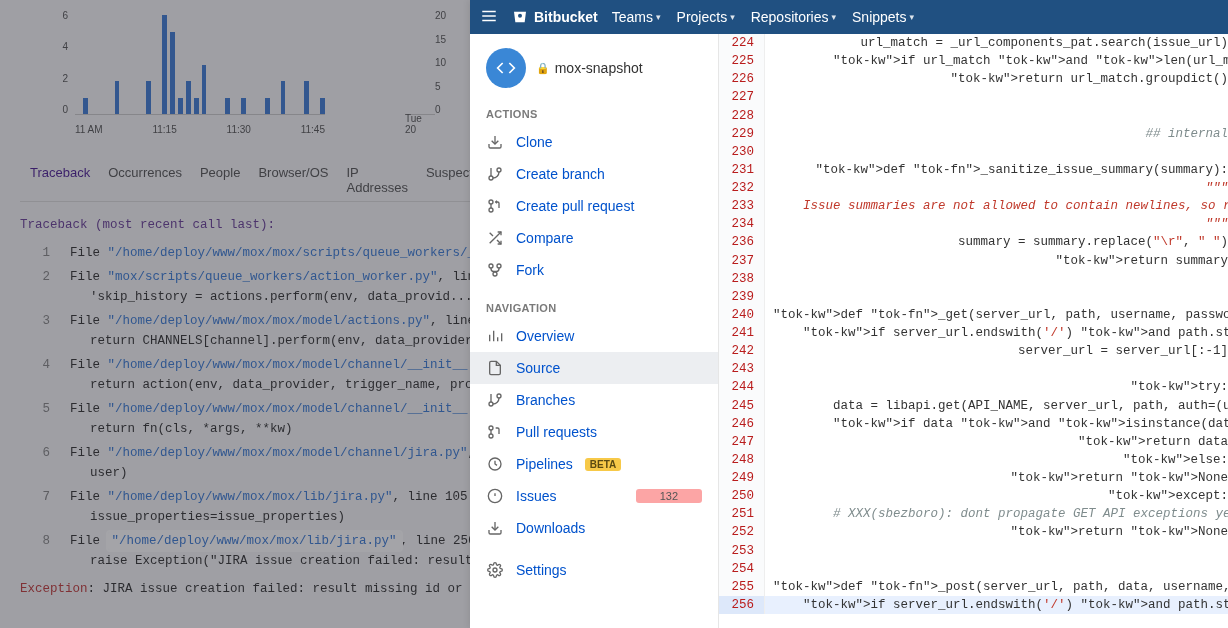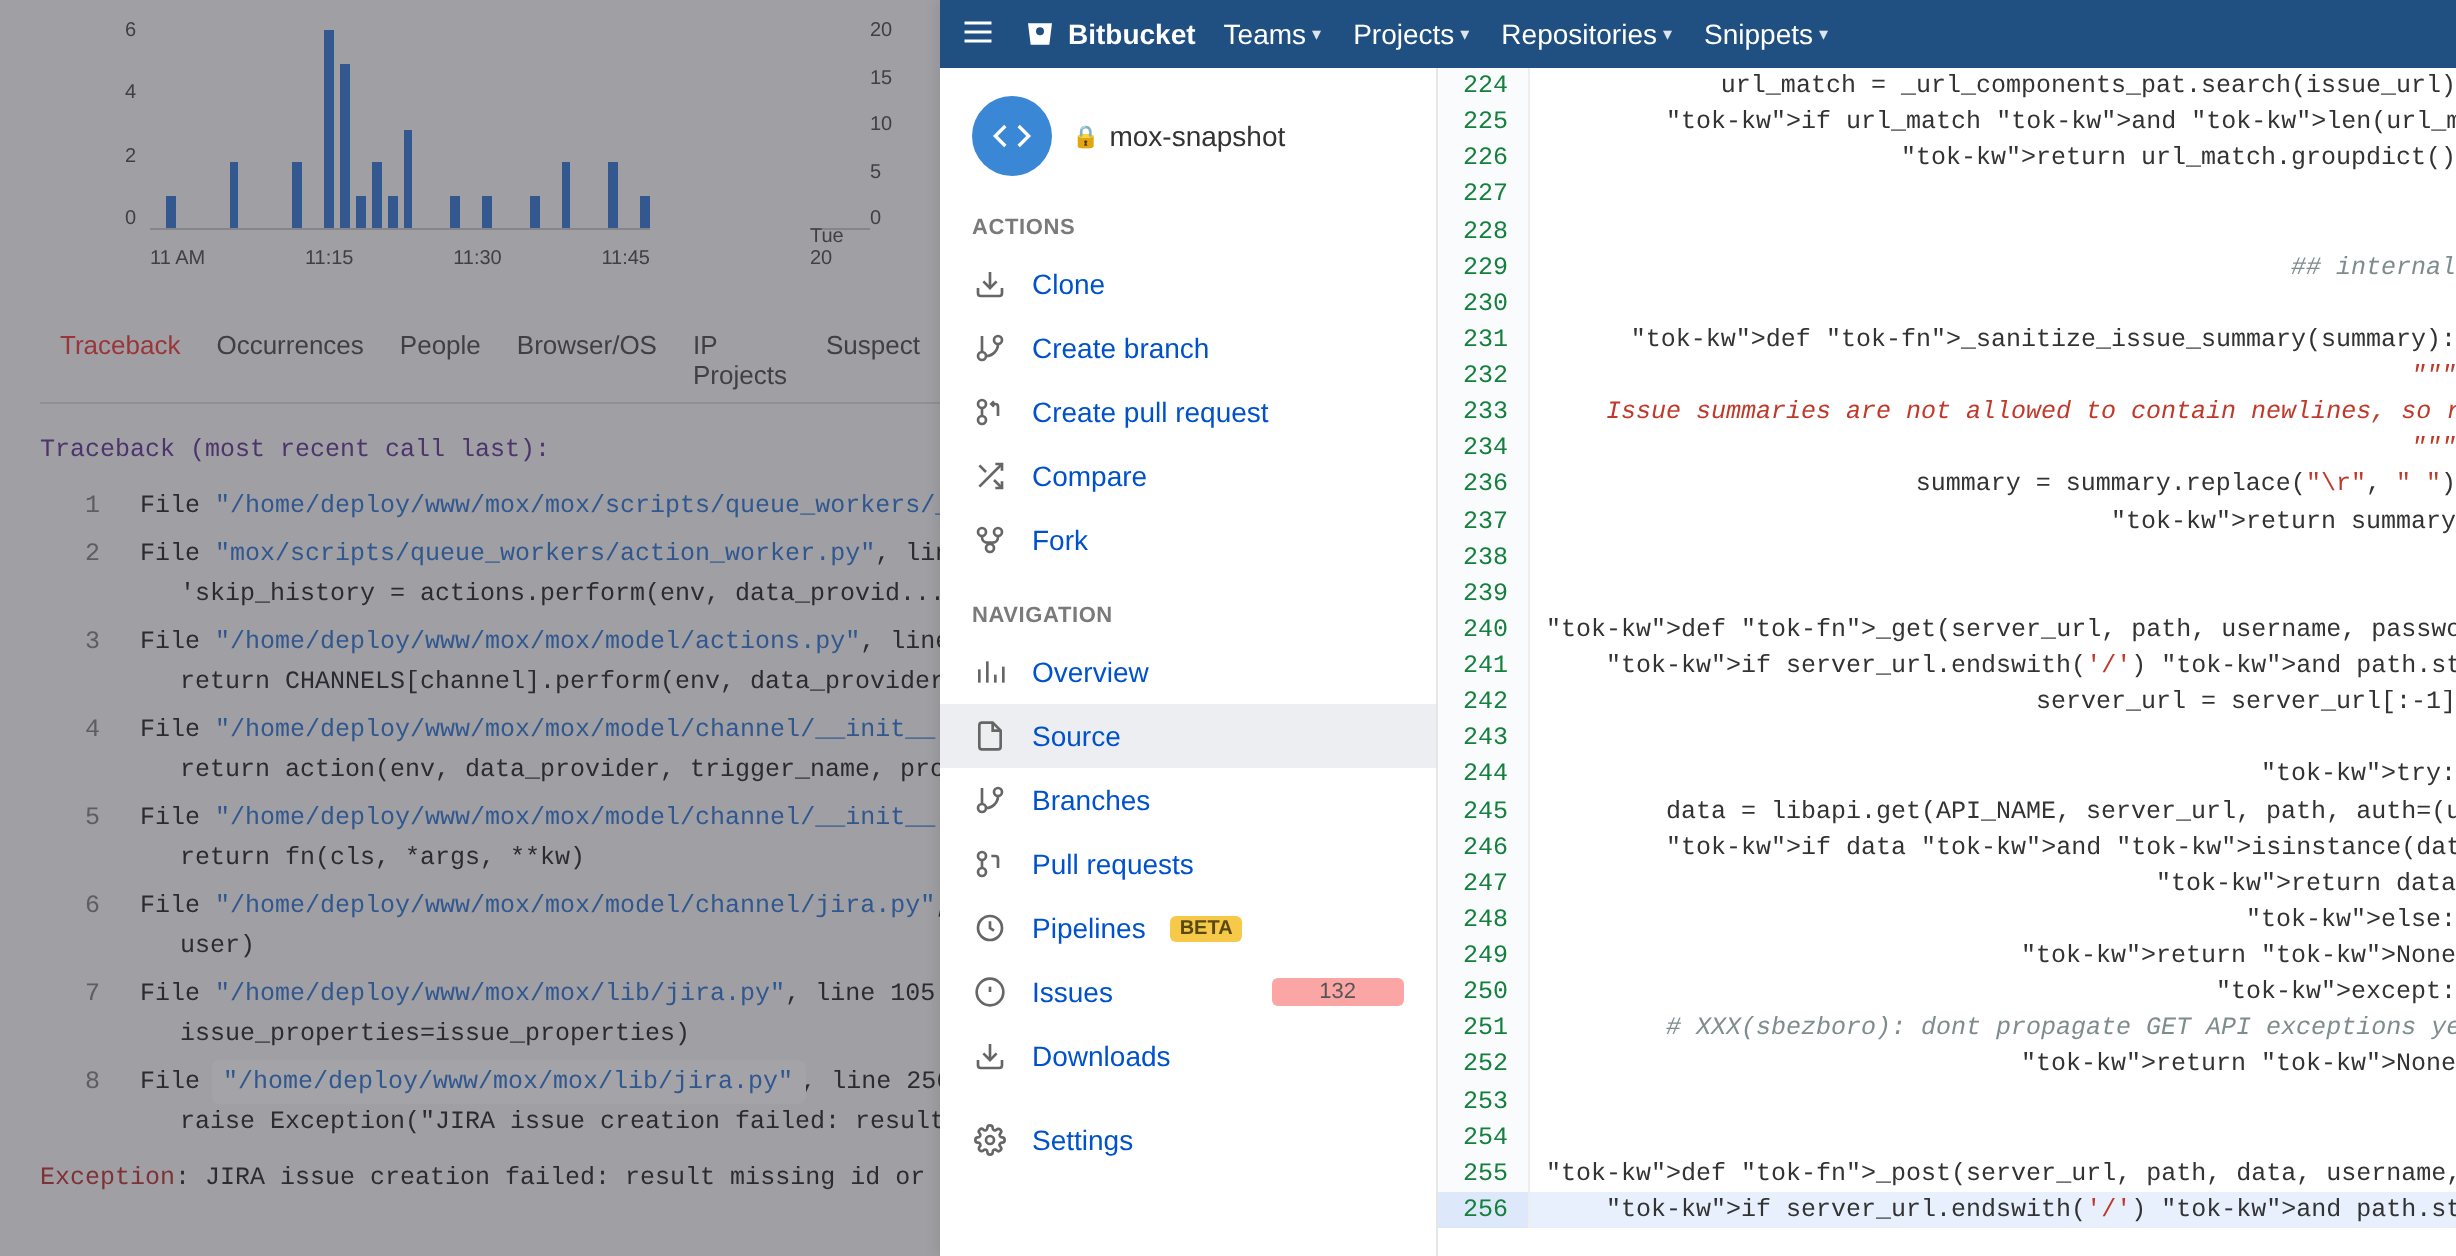--- a/index.html
+++ b/index.html
@@ -68,21 +68,21 @@
   
   .tabs {
     position: absolute;
     left: 20px; top: 165px; right: 0;
     border-bottom: 1px solid #ddd;
     display: flex; gap: 18px;
     padding: 0 10px 6px;
     font-size: 13px; color: #555;
   }
   .tabs .tab { cursor: pointer; }
-  .tabs .tab.active { color: #ef4444; font-weight: 500; }
+  .tabs .tab.active { color: #4c1d95; font-weight: 500; }
   
   .tb {
     position: absolute;
     left: 20px; top: 215px; width: 760px;
     font-family: "SFMono-Regular", Consolas, "Liberation Mono", Menlo, monospace;
     font-size: 12.5px; color: #333;
     line-height: 1.6;
   }
   .tb-head { color: #6b4199; margin-bottom: 8px; }
   .tb-frame { display: flex; margin-bottom: 4px; }
@@ -177,21 +177,21 @@
     font-family: "SFMono-Regular", Consolas, "Liberation Mono", Menlo, monospace;
     font-size: 12.5px;
     line-height: 1.45;
     overflow: hidden;
     position: relative;
     background: #fff;
   }
   .code-line { display: flex; white-space: pre; }
   .code-line .ln {
     width: 46px; text-align: right; padding-right: 10px;
-    color: #15803d; background: #fafbfc;
+    color: #b91c1c; background: #fafbfc;
     border-right: 1px solid #eee;
     user-select: none;
   }
   .code-line .ct { padding-left: 8px; color: #333; flex:1; overflow:hidden;text-align:right; }
   .code-line.hl { background: #e8f0fe; }
   .code-line.hl .ln { background: #dde8fa; }
   .tok-str { color: #c0392b; }
   .tok-com { color: #7f8c8d; font-style: italic; }
   .tok-doc { color: #c0392b; font-style: italic; }
 </style>
@@ -272,21 +272,21 @@
       <div class="x-ticks" id="chart1-x">
           <span>Tue 20</span>
         </div>
     </div>
   </div>
   <div class="tabs" id="tabs">
       <span class="tab active">Traceback</span>
       <span class="tab">Occurrences</span>
       <span class="tab">People</span>
       <span class="tab">Browser/OS</span>
-      <span class="tab">IP Projects</span>
+      <span class="tab">IP Addresses</span>
       <span class="tab">Suspect</span>
     </div>
 
   <div class="tb">
     <div class="tb-head">Traceback (most recent call last):</div>
     <div id="frames">
         <div class="tb-frame">
           <div class="tb-num">1</div>
           <div class="tb-body">
             <div><span>File </span><span class="tb-path">"/home/deploy/www/mox/mox/scripts/queue_workers/__init__.py"</span><span></span></div>

